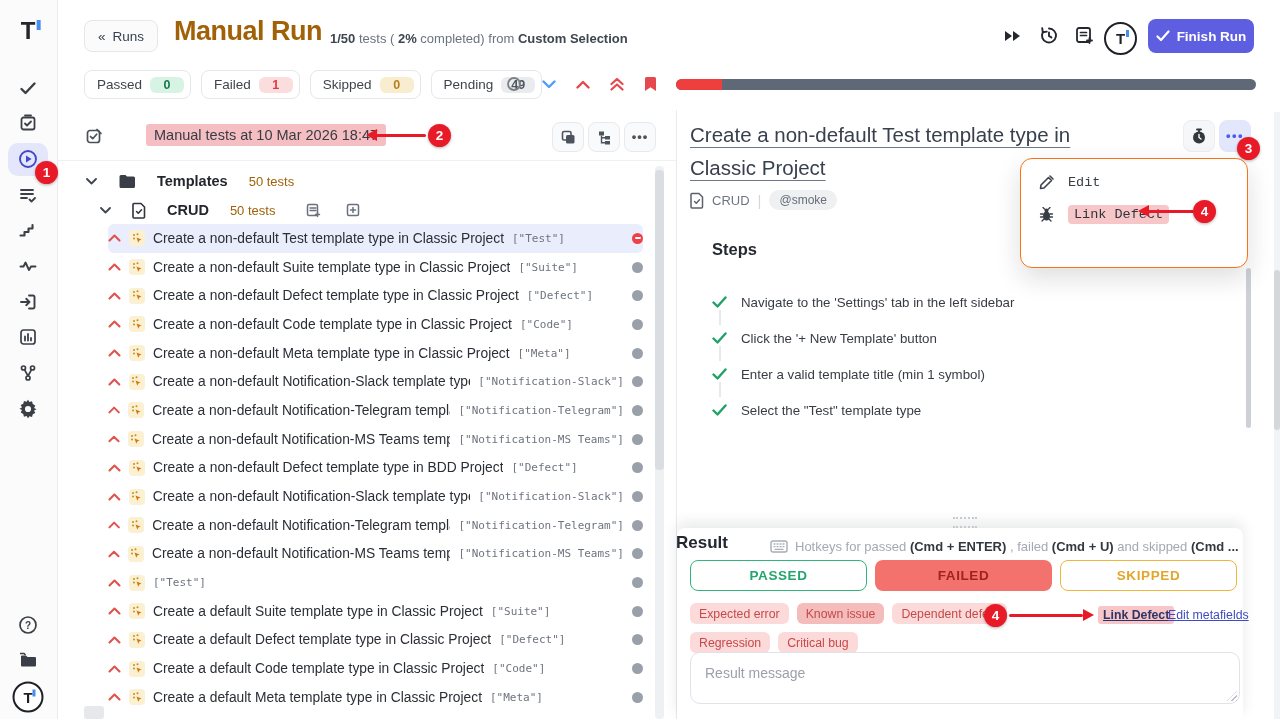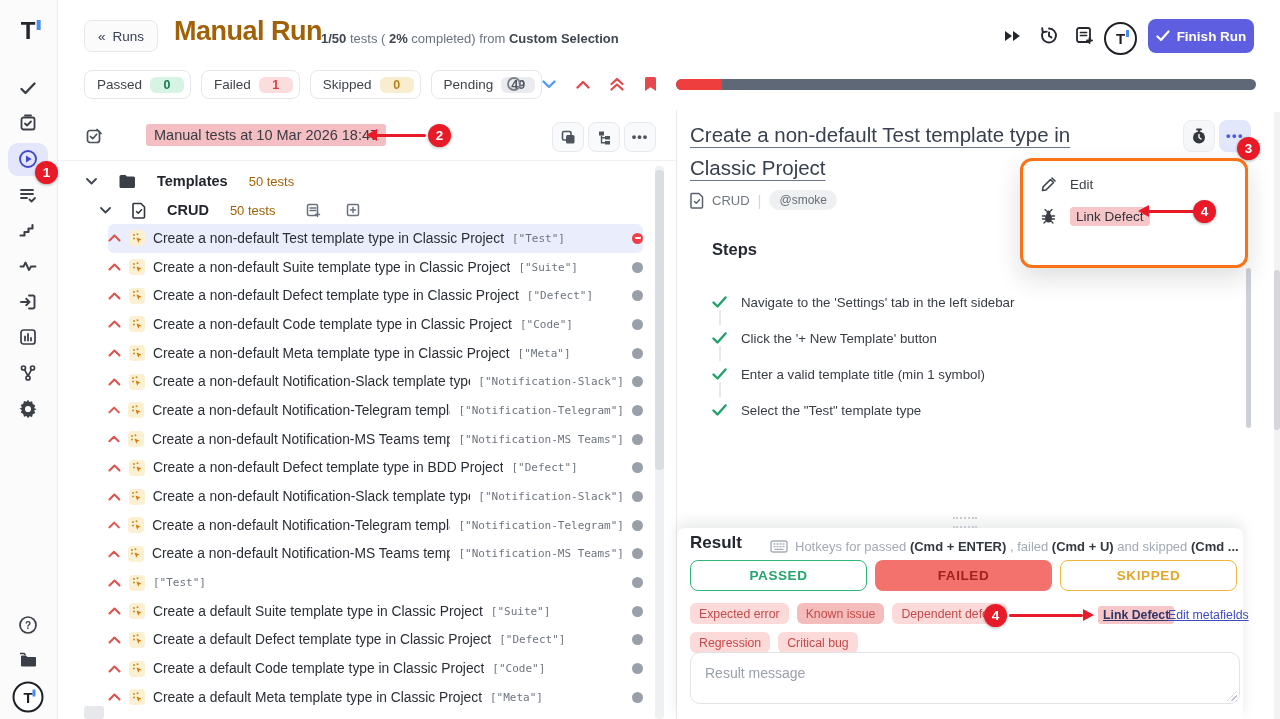--- a/index.html
+++ b/index.html
@@ -10,21 +10,21 @@
   
   #sidebar{left:0;top:0;width:57px;height:719px;background:#fbfbfc;border-right:1px solid #ececef;}
   .sb-ic{position:absolute;left:28px;transform:translate(-50%,-50%);color:#3b3f46;}
   .sb-active-pill{position:absolute;left:8px;top:143px;width:40px;height:33px;border-radius:10px;background:#e4e7fc;}
   .sb-logo-t{font-weight:bold;font-size:24px;color:#24262c;position:relative;}
   .sb-logo-t .notch{position:absolute;right:-5px;top:3px;width:4px;height:10px;background:#4a8df0;}
   
   .btn-back{left:84px;top:20px;height:32px;display:flex;align-items:center;gap:7px;padding:0 13px;
             border:1px solid #e6e7ea;border-radius:8px;background:#fbfbfc;font-size:13.5px;color:#374151;box-sizing:border-box;}
   .h-title{left:174px;top:16px;font-size:27px;font-weight:bold;color:#a16207;letter-spacing:-0.5px;}
-  .h-sub{left:321px;top:31px;font-size:13px;color:#6b7280;}
+  .h-sub{left:330px;top:31px;font-size:13px;color:#6b7280;}
   .h-sub b{color:#3f4650;}
   .btn-finish{left:1148px;top:19px;width:106px;height:34px;background:#5d5ee0;border-radius:8px;
               display:flex;align-items:center;justify-content:center;gap:7px;color:#fff;font-size:13.5px;font-weight:bold;}
   .logo-circle{width:27px;height:27px;border-radius:50%;border:2.5px solid #1d2025;display:flex;align-items:center;justify-content:center;position:relative;background:#fff;}
   .logo-circle .t{font-weight:bold;font-size:15px;color:#1d2025;line-height:1;}
   .logo-circle .notch{position:absolute;right:6px;top:6px;width:3px;height:7px;background:#4a8df0;}
   
   #chips{left:84px;top:70px;display:flex;gap:10px;}
   .chip{height:29px;display:flex;align-items:center;gap:8px;padding:0 6px 0 12px;border:1px solid #e6e7ea;
         border-radius:8px;background:#fff;font-size:13.5px;color:#3f444c;box-sizing:border-box;}
@@ -66,30 +66,30 @@
   .sq-btn{width:30px;height:30px;border-radius:8px;border:1px solid #ebedf0;background:#f6f7f8;display:flex;align-items:center;justify-content:center;}
   .sq-btn.more{background:#e3e7fc;border-color:#e3e7fc;}
   .steps-h{left:712px;top:240px;font-size:16.5px;font-weight:bold;color:#252a31;}
   #steps{left:712px;top:284px;width:500px;}
   .step{position:relative;height:36px;display:flex;align-items:center;gap:14px;font-size:13.3px;color:#383d44;}
   .step:not(:last-child)::after{content:"";position:absolute;left:7px;top:26px;height:15px;width:1.5px;background:#e6e8eb;}
   .rp-scroll{left:1246px;top:268px;width:5px;height:160px;background:#cdd1d7;border-radius:3px;}
   .pg-scroll{left:1274px;top:112px;width:6px;height:607px;background:#f2f3f5;}
   .pg-thumb{left:1274px;top:270px;width:6px;height:160px;background:#d5d7db;border-radius:3px;}
   
-  #menu{left:1020px;top:158px;width:228px;height:110px;background:#fff;border:3px solid #f97316;border-radius:12px;
-        box-shadow:0 10px 26px rgba(20,24,35,.14);padding:7px 0;box-sizing:border-box;}
+  #menu{left:1020px;top:158px;width:228px;height:110px;background:#fff;border:1px solid #f97316;border-radius:12px;
+        box-shadow:0 10px 26px rgba(20,24,35,.14);padding:7px 0;box-sizing:border-box;font-family:Liberation Mono, monospace;}
   .m-item{height:32px;display:flex;align-items:center;gap:14px;padding:0 18px;font-size:13.5px;color:#3a3f46;}
   .m-item .hl{background:#f6c6c8;border-radius:4px;padding:2px 6px;color:#30343b;}
   .m-item.danger{color:#e5484d;}
   
   #result-card{left:677px;top:528px;width:566px;height:191px;background:#fff;border-radius:8px 8px 0 0;
                box-shadow:0 -6px 14px rgba(16,20,30,.09);}
   .handle{left:953px;top:517px;width:24px;height:7px;border-top:2px dotted #c7c9cd;border-bottom:2px dotted #c7c9cd;}
-  .r-title{left:690px;top:533px;font-size:17px;font-weight:bold;color:#23272e;}
+  .r-title{left:676px;top:533px;font-size:17px;font-weight:bold;color:#23272e;}
   .r-hotkeys{left:795px;top:539px;width:448px;font-size:13px;color:#a3a9b3;white-space:nowrap;overflow:hidden;}
   .r-hotkeys b{color:#33383f;}
   #status-btns{left:690px;top:560px;display:flex;gap:8px;}
   .st-btn{width:177px;height:31px;border-radius:8px;display:flex;align-items:center;justify-content:center;
           font-size:13.5px;font-weight:bold;letter-spacing:.6px;box-sizing:border-box;}
   .st-passed{border:1.5px solid #2fb67c;color:#23a56d;background:#fff;}
   .st-failed{background:#f3726d;color:#a1231d;}
   .st-skipped{border:1.5px solid #efb63a;color:#e3a62b;background:#fff;}
   #badges{left:690px;top:603px;width:362px;display:flex;flex-wrap:wrap;gap:8px;}
   .badge{height:21px;display:flex;align-items:center;padding:0 9px;border-radius:6px;background:#fcdada;color:#c54a4a;font-size:12.3px;}

